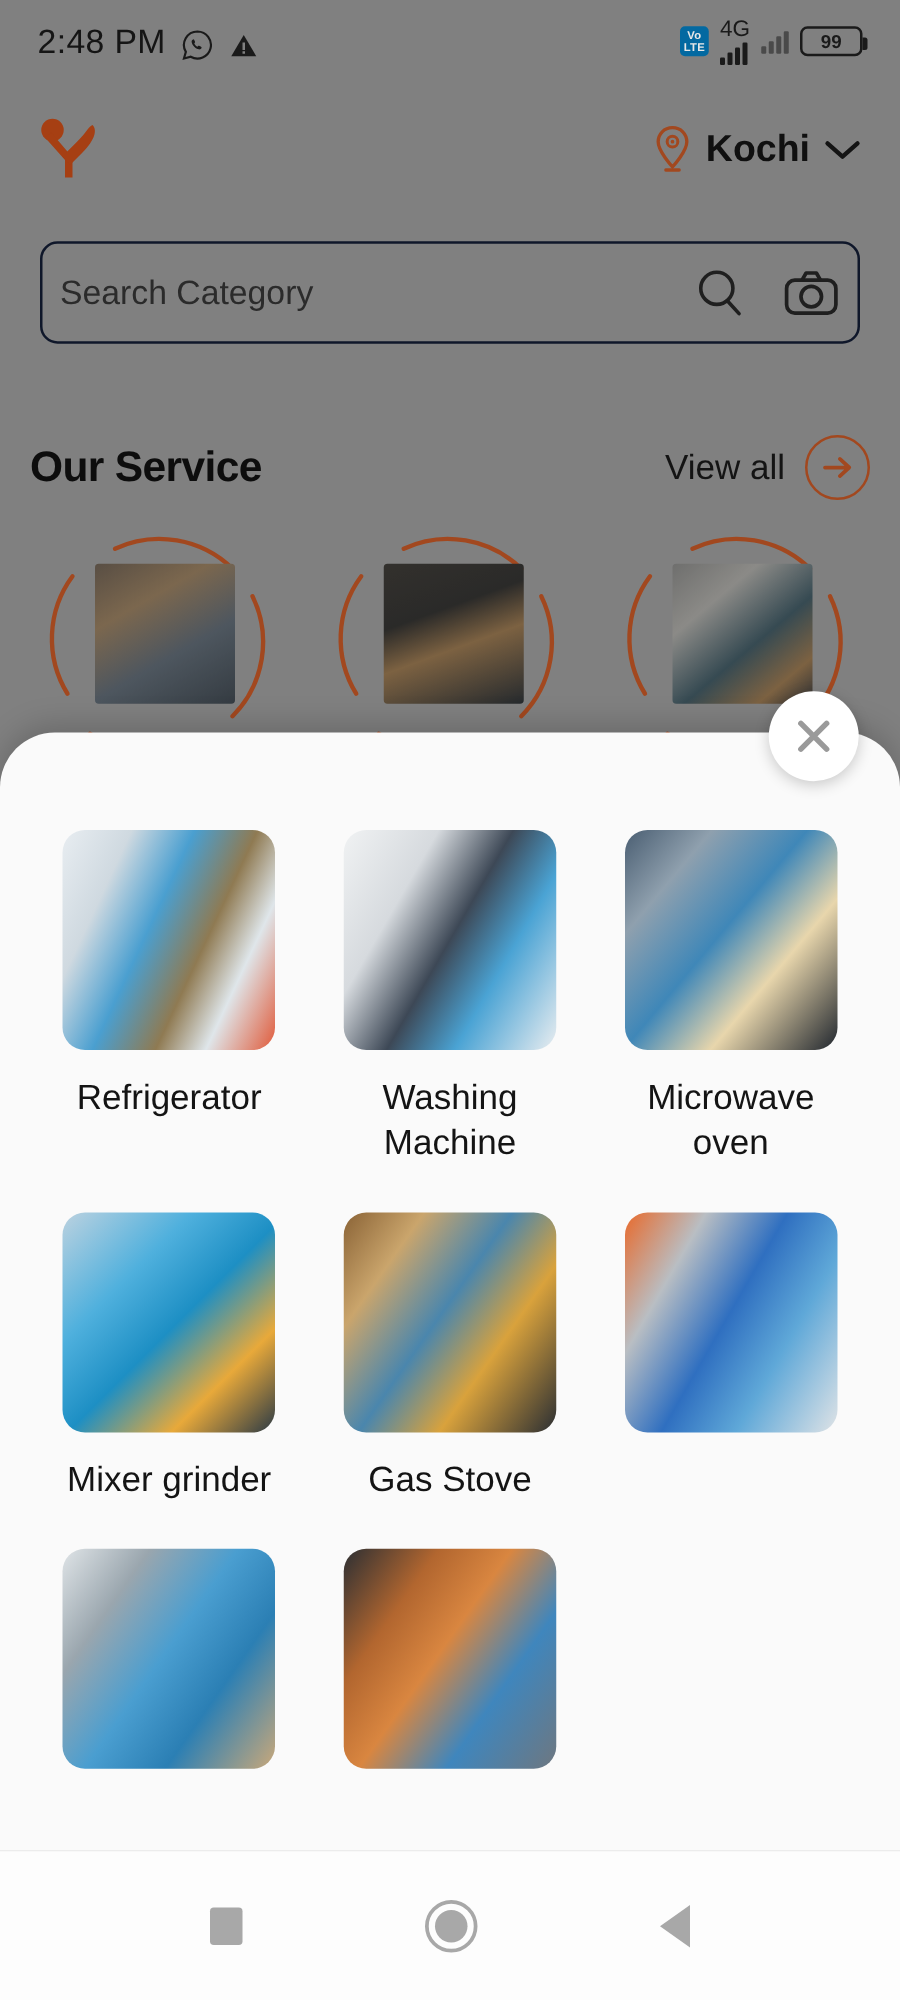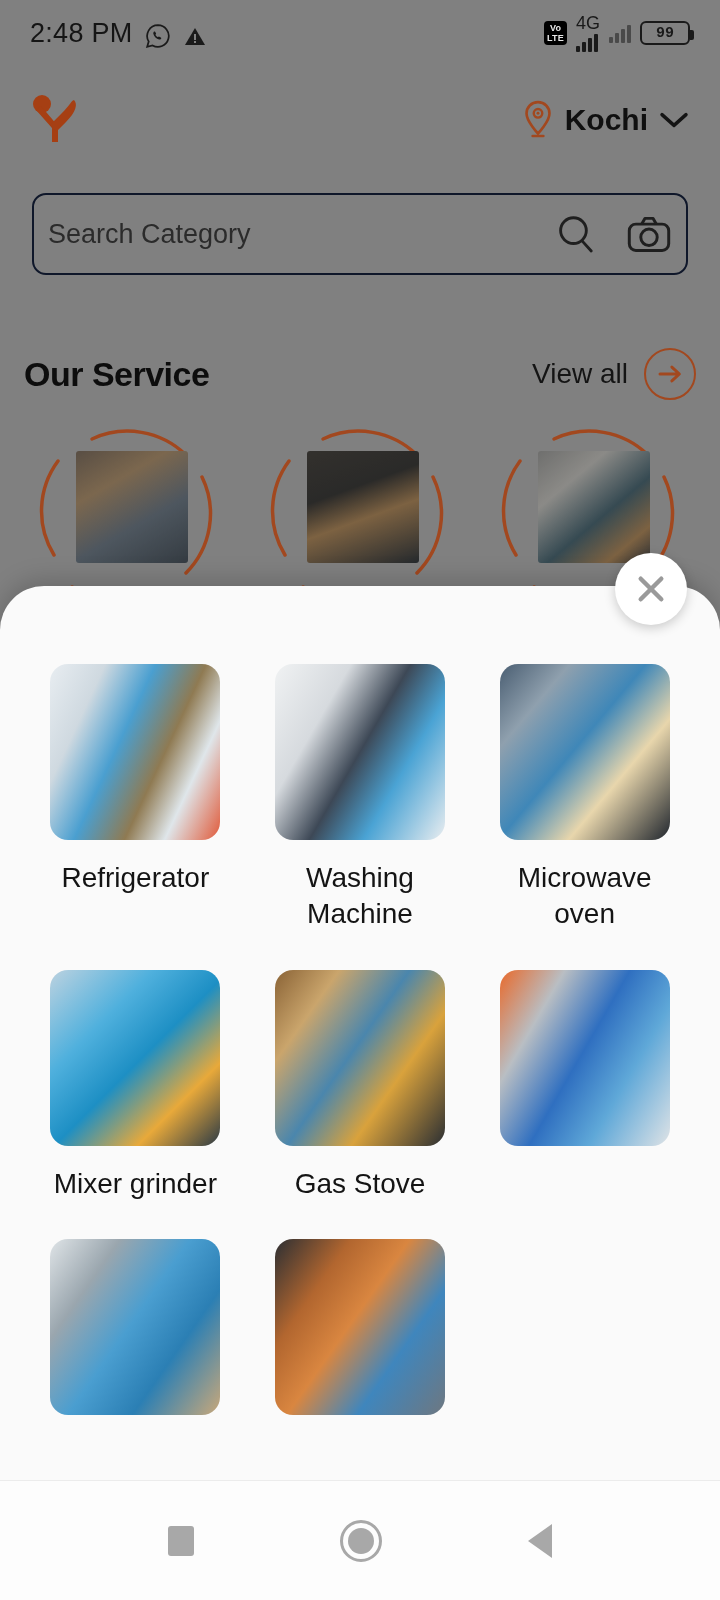--- a/index.html
+++ b/index.html
@@ -15,31 +15,31 @@
   #dim { position:absolute; left:0; top:0; width:720px; height:1480px;
          background:#808080; }
 
   
   .statusbar { position:absolute; left:0; top:0; width:720px; height:66px;
                display:flex; align-items:center; justify-content:space-between;
                padding:0 30px; }
   .sb-left { display:flex; align-items:flex-end; gap:12px; }
   .sb-time { font-size:27px; font-weight:500; color:#151515; letter-spacing:.3px; }
   .sb-right { display:flex; align-items:center; gap:9px; }
-  .volte { background:#000000; color:#e8e8e8; border-radius:4px; font-size:9px;
+  .volte { background:#0369a1; color:#e8e8e8; border-radius:4px; font-size:9px;
            line-height:10px; padding:2px 3px; text-align:center; font-weight:700;
            letter-spacing:.2px; }
   .net4g { font-size:18px; color:#1a1a1a; font-weight:500; line-height:1; }
   .bars { display:flex; align-items:flex-end; gap:2px; height:20px; }
   .bars i { display:block; width:4px; background:#1a1a1a; border-radius:1px; }
   .bars i:nth-child(1){height:6px;} .bars i:nth-child(2){height:10px;}
   .bars i:nth-child(3){height:14px;} .bars i:nth-child(4){height:18px;}
   .bars.dim i { background:#4a4a4a; }
   .batt { position:relative; width:50px; height:24px; border:2.5px solid #1a1a1a;
-          border-radius:6px; display:flex; align-items:center; justify-content:center;font-family:Liberation Mono, monospace; }
+          border-radius:6px; display:flex; align-items:center; justify-content:center; }
   .batt::after { content:""; position:absolute; right:-6px; top:7px; width:4px;
                  height:10px; background:#1a1a1a; border-radius:0 2px 2px 0; }
   .batt span { font-size:15px; font-weight:700; color:#1a1a1a; }
 
   
   .appbar { position:absolute; left:0; top:85px; width:720px; height:70px;
             display:flex; align-items:center; justify-content:space-between;
             padding:0 30px; }
   .brand { display:flex; align-items:center; gap:6px; }
   .brand-text { font-size:38px; font-weight:700; color:#a63f13; letter-spacing:-1px; }

